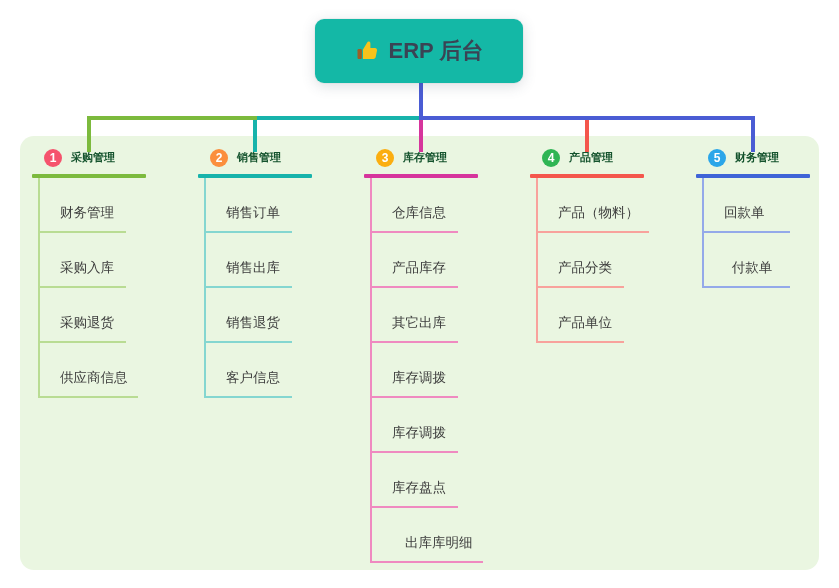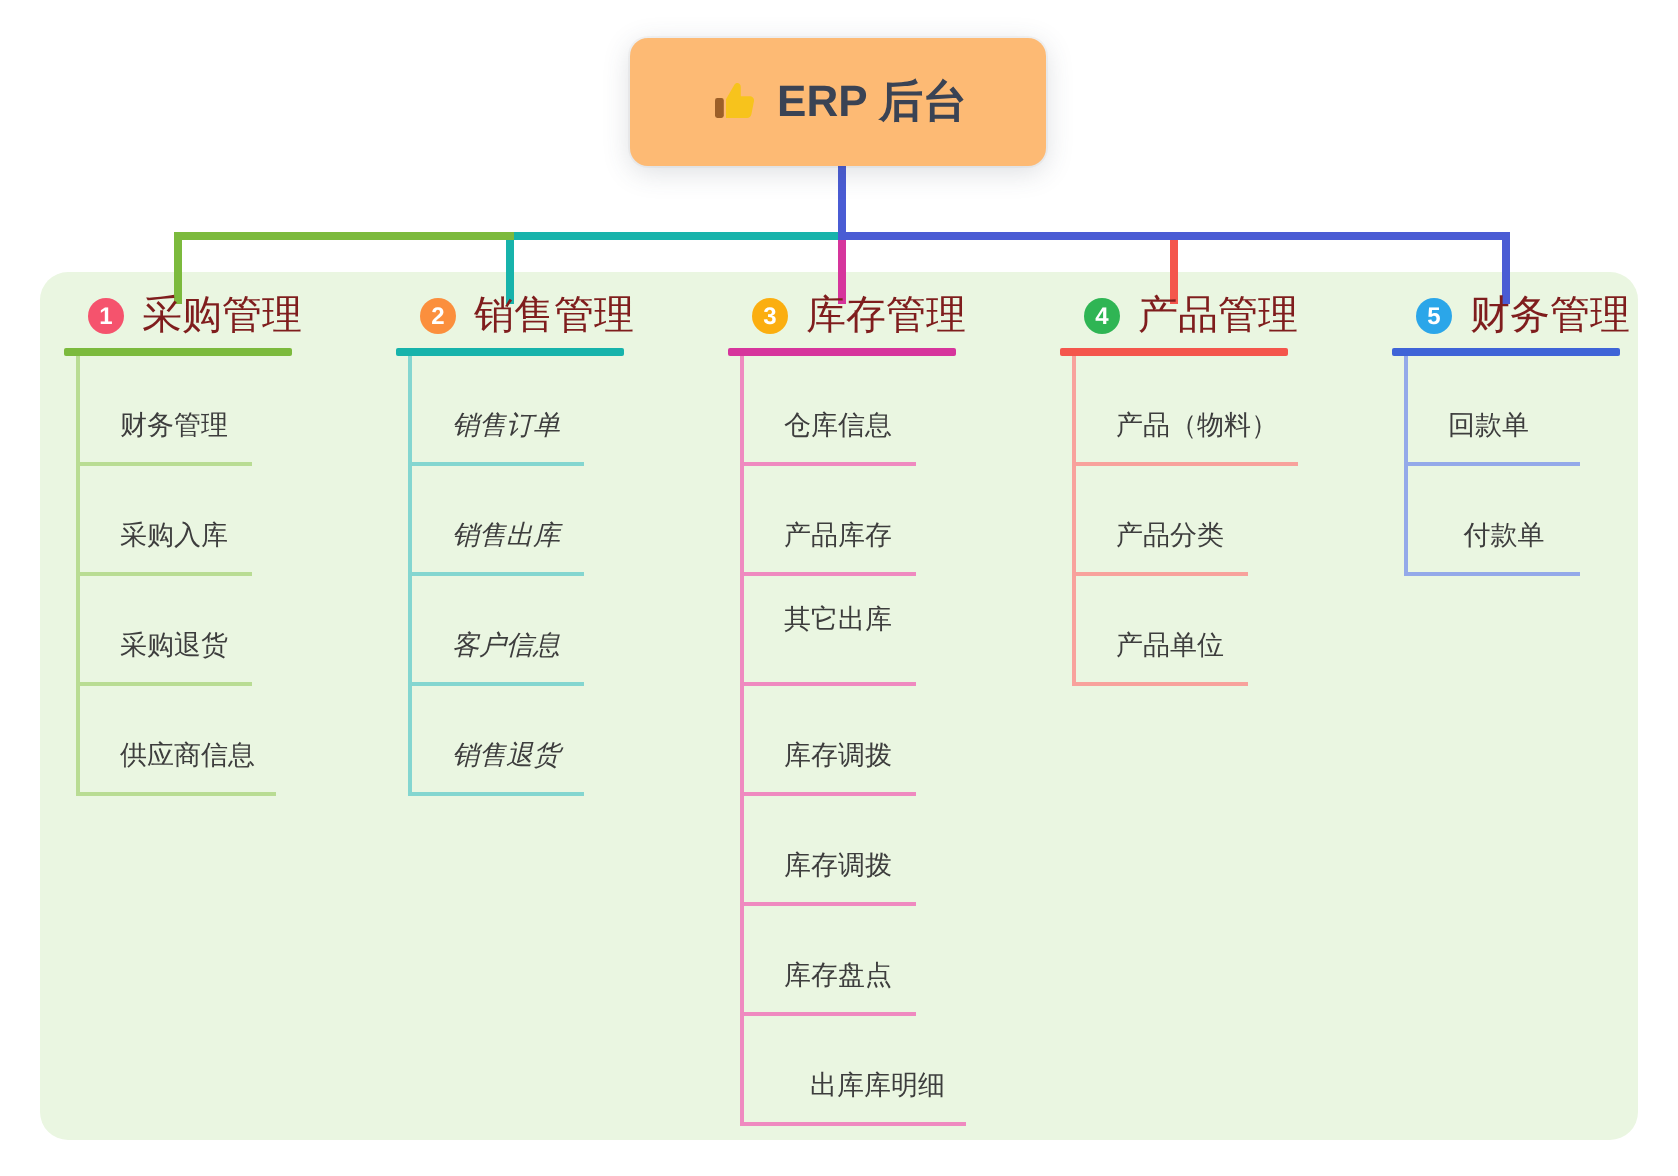--- a/index.html
+++ b/index.html
@@ -6,34 +6,34 @@
   body{
     width:839px;height:588px;position:relative;overflow:hidden;
     font-family:"Liberation Sans","DejaVu Sans",sans-serif;
   }
   .panel{
     position:absolute;left:20px;top:136px;width:799px;height:434px;
     border-radius:14px;z-index:0;
   }
   .root-node{
     position:absolute;left:315px;top:19px;width:208px;height:64px;
-    background:#fdba74;border-radius:9px;
+    background:#14b8a6;border-radius:9px;
     box-shadow:0 3px 14px rgba(60,70,90,.18), 0 0 0 1px rgba(0,0,0,.03);
     display:flex;align-items:center;justify-content:center;gap:10px;
     font-size:22px;font-weight:600;color:#3a4354;z-index:3;
   }
   .root-icon{width:24px;height:24px;display:inline-flex;}
   .line{position:absolute;z-index:1;}
   .column{position:absolute;top:145px;z-index:2;}
   .topic{display:flex;align-items:center;gap:9px;height:25px;margin-left:12px;cursor:pointer;}
   .badge{
     width:18px;height:18px;border-radius:50%;flex:0 0 18px;
     color:#fff;font-size:12px;font-weight:bold;line-height:18px;text-align:center;
   }
-  .topic-label{font-size:20px;font-weight:400;color:#7f1d1d;white-space:nowrap;}
+  .topic-label{font-size:11px;font-weight:700;color:#14532d;white-space:nowrap;}
   .topic-underline{width:114px;height:4px;margin-top:4px;border-radius:1px;}
   .subs{margin-left:6px;border-left:2px solid transparent;width:max-content;}
   .sub{
     height:55px;box-sizing:border-box;display:flex;align-items:flex-end;
     width:max-content;min-width:86px;padding:0 10px 9px 20px;cursor:pointer;
   }
   .sub-label{font-size:13.5px;color:#3d3d3d;white-space:nowrap;}
 </style>
 </head>
 <body>
@@ -82,49 +82,49 @@
           <span class="sub-label">供应商信息</span>
         </div>
       </div>
     </div>
     <div class="column" style="left: 198px;">
       <div class="topic">
         <span class="badge" style="background: rgb(251, 143, 61);">2</span>
         <span class="topic-label">销售管理</span>
       </div>
       <div class="topic-underline" style="background: rgb(23, 179, 171);"></div>
-      <div class="subs" style="border-left-color: rgb(132, 214, 208); font-style: italic;">
+      <div class="subs" style="border-left-color: rgb(132, 214, 208);">
         <div class="sub" style="border-bottom: 2px solid rgb(132, 214, 208);">
           <span class="sub-label">销售订单</span>
         </div>
         <div class="sub" style="border-bottom: 2px solid rgb(132, 214, 208);">
           <span class="sub-label">销售出库</span>
         </div>
         <div class="sub" style="border-bottom: 2px solid rgb(132, 214, 208);">
-          <span class="sub-label">客户信息</span>
+          <span class="sub-label">销售退货</span>
         </div>
         <div class="sub" style="border-bottom: 2px solid rgb(132, 214, 208);">
-          <span class="sub-label">销售退货</span>
+          <span class="sub-label">客户信息</span>
         </div>
       </div>
     </div>
     <div class="column" style="left: 364px;">
       <div class="topic">
         <span class="badge" style="background: rgb(251, 174, 16);">3</span>
         <span class="topic-label">库存管理</span>
       </div>
       <div class="topic-underline" style="background: rgb(214, 53, 156);"></div>
       <div class="subs" style="border-left-color: rgb(239, 138, 192);">
         <div class="sub" style="border-bottom: 2px solid rgb(239, 138, 192);">
           <span class="sub-label">仓库信息</span>
         </div>
         <div class="sub" style="border-bottom: 2px solid rgb(239, 138, 192);">
           <span class="sub-label">产品库存</span>
         </div>
-        <div class="sub" style="border-bottom: 2px solid rgb(239, 138, 192); align-items: center;">
+        <div class="sub" style="border-bottom: 2px solid rgb(239, 138, 192);">
           <span class="sub-label">其它出库</span>
         </div>
         <div class="sub" style="border-bottom: 2px solid rgb(239, 138, 192);">
           <span class="sub-label">库存调拨</span>
         </div>
         <div class="sub" style="border-bottom: 2px solid rgb(239, 138, 192);">
           <span class="sub-label">库存调拨</span>
         </div>
         <div class="sub" style="border-bottom: 2px solid rgb(239, 138, 192);">
           <span class="sub-label">库存盘点</span>

